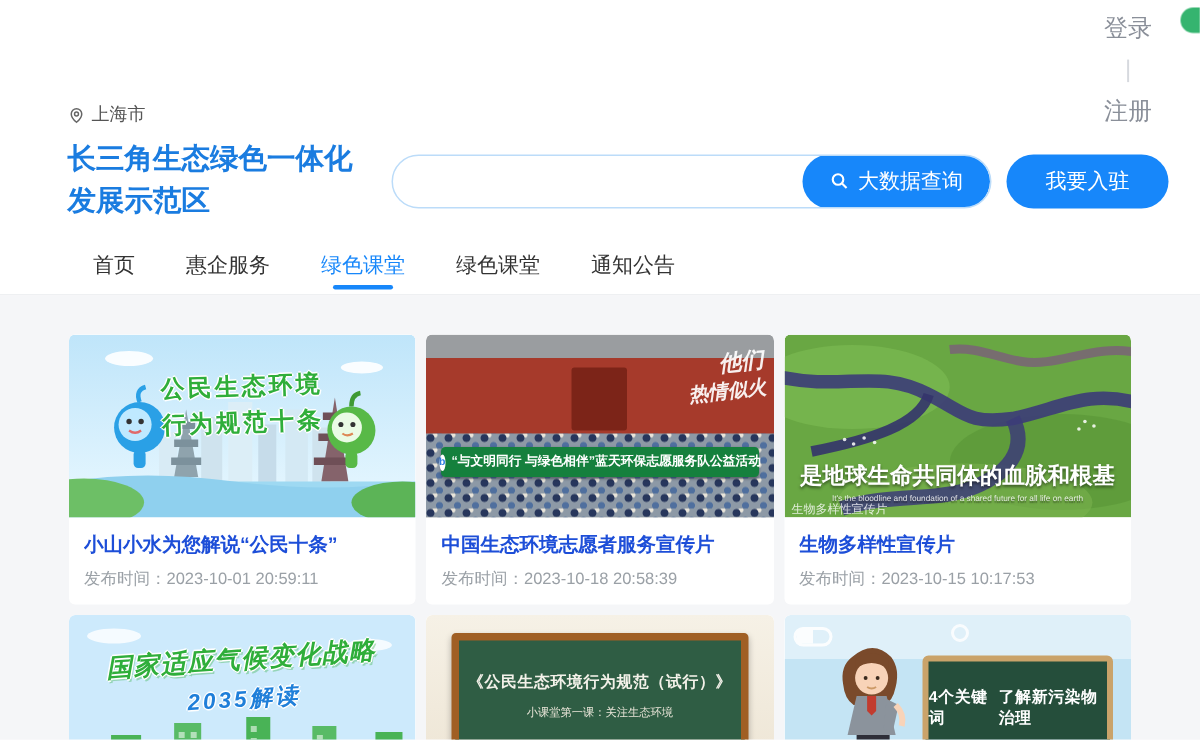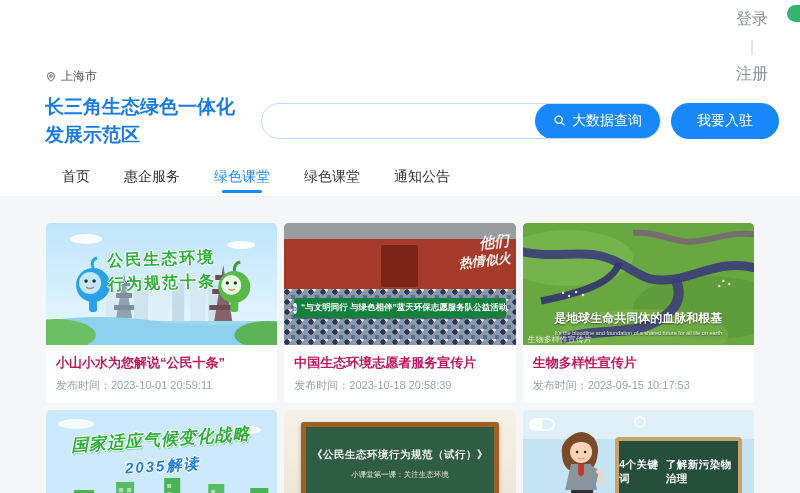--- a/index.html
+++ b/index.html
@@ -42,42 +42,42 @@
   .subtab.active{color:var(--accent);}
   .minisearch{margin-left:auto;width:150px;height:28px;background:#fff;border:1px solid #e3e6ea;border-radius:3px;display:flex;align-items:center;padding:0 8px;}
   .minisearch input{flex:1;border:none;outline:none;font-size:12px;background:transparent;color:#333;min-width:0;}
   .minisearch input::placeholder{color:#c0c4cc;}
 
   .grid{margin-top:13px;display:grid;grid-template-columns:repeat(3,1fr);gap:7px;}
   .card{background:#fff;border-radius:4px;overflow:hidden;cursor:pointer;}
   .thumb{position:relative;height:122px;overflow:hidden;border-radius:4px 4px 0 0;}
   .thumb svg{position:absolute;inset:0;width:100%;height:100%;}
   .cinfo{padding:9px 10px 10px 10px;}
-  .ctitle{font-size:13px;font-weight:bold;color:#be185d;white-space:nowrap;overflow:hidden;text-overflow:ellipsis;}
+  .ctitle{font-size:13px;font-weight:bold;color:#1d4ed8;white-space:nowrap;overflow:hidden;text-overflow:ellipsis;}
   .cdate{font-size:11px;color:#9aa0a6;margin-top:6px;}
 
   
   .ov1{position:absolute;top:24px;left:0;right:0;text-align:center;font-size:16px;font-weight:bold;color:#2fae3a;line-height:1.5;letter-spacing:2px;transform:rotate(-2deg);text-shadow:0 1px 0 #fff,0 -1px 0 #fff,1px 0 0 #fff,-1px 0 0 #fff;}
 
   
   .t2-bg{position:absolute;inset:0;background:linear-gradient(#9a9da0 0 13%,#a63a2b 13% 58%,#b3afa6 58% 100%);}
   .t2-gate{position:absolute;left:42%;top:18%;width:16%;height:34%;background:#7c2418;border-radius:2px;}
   .t2-crowd{position:absolute;left:0;right:0;bottom:0;height:46%;background-color:#8d99a6;background-image:
      radial-gradient(circle at 3px 3px,#27365c 2.4px,transparent 2.9px),
      radial-gradient(circle at 9px 8px,#4f6f9e 2.1px,transparent 2.6px),
      radial-gradient(circle at 6px 1px,#e8e4da 1.5px,transparent 1.9px);
      background-size:12px 10px;}
   .t2-banner{position:absolute;left:4%;right:4%;bottom:22%;height:20px;background:#15803d;border-radius:3px;display:flex;align-items:center;justify-content:center;gap:4px;color:#fff;font-size:8.5px;font-weight:bold;white-space:nowrap;box-shadow:0 1px 2px rgba(0,0,0,.35);}
   .t2-logo{width:11px;height:11px;border-radius:50%;background:#fff;color:#2f7fe0;font-size:7px;font-weight:bold;display:flex;align-items:center;justify-content:center;}
   .t2-script{position:absolute;right:6px;top:10px;color:rgba(255,255,255,.92);font-style:italic;font-weight:bold;text-align:right;line-height:1.3;transform:rotate(-6deg);}
   .t2-script .s1{font-size:15px;}
   .t2-script .s2{font-size:13px;}
 
   
-  .t3-sub{position:absolute;left:0;right:0;bottom:18px;text-align:center;color:#fff;font-size:12px;font-weight:bold;text-shadow:0 1px 2px rgba(0,0,0,.5);}
+  .t3-sub{position:absolute;left:0;right:0;bottom:18px;text-align:center;color:#fff;font-size:15px;font-weight:bold;text-shadow:0 1px 2px rgba(0,0,0,.5);}
   .t3-sub-en{position:absolute;left:0;right:0;bottom:9px;text-align:center;color:rgba(255,255,255,.85);font-size:5.5px;text-shadow:0 1px 1px rgba(0,0,0,.5);}
   .t3-corner{position:absolute;left:5px;bottom:0px;color:rgba(255,255,255,.8);font-size:8px;}
 
   
   .ov4{position:absolute;top:18px;left:0;right:0;text-align:center;transform:rotate(-4deg);}
   .ov4 .l1{font-size:17px;font-weight:bold;font-style:italic;color:#2fae3a;letter-spacing:1px;text-shadow:0 1px 0 #fff,0 -1px 0 #fff,1px 0 0 #fff,-1px 0 0 #fff,1px 2px 0 rgba(47,174,58,.35);}
   .ov4 .l2{margin-top:6px;font-size:15px;font-weight:bold;font-style:italic;color:#1f7fd9;letter-spacing:2px;text-shadow:0 1px 0 #fff,0 -1px 0 #fff,1px 0 0 #fff,-1px 0 0 #fff;}
 
   
   .t5-bg{position:absolute;inset:0;background:linear-gradient(#f6f1e6,#ece3d2);}
@@ -241,21 +241,21 @@
                 <circle cx="206" cy="61" r="1.2"></circle>
                 <circle cx="196" cy="63" r="1.2"></circle>
               </g>
           </svg>
           <div class="t3-sub" data-interactable="false">是地球生命共同体的血脉和根基</div>
           <div class="t3-sub-en" data-interactable="false">It's the bloodline and foundation of a shared future for all life on earth</div>
           <div class="t3-corner" data-interactable="false">生物多样性宣传片</div>
         </div>
         <div class="cinfo">
           <div class="ctitle" data-interactable="false">生物多样性宣传片</div>
-          <div class="cdate" data-interactable="false"><span>发布时间：</span><span>2023-09-15 10:17:53</span></div>
+          <div class="cdate" data-interactable="false"><span>发布时间：</span><span>2023-10-15 10:17:53</span></div>
         </div>
       </div>
 
       <div class="card" data-interactable="true">
         <div class="thumb" data-interactable="false">
           <svg viewBox="0 0 231 122" preserveAspectRatio="none" data-interactable="false">
             <rect width="231" height="122" fill="#cdeafc"></rect>
             <ellipse cx="30" cy="14" rx="18" ry="5" fill="#fff" opacity=".8"></ellipse>
             <ellipse cx="200" cy="20" rx="15" ry="4" fill="#fff" opacity=".8"></ellipse>
             <g>

